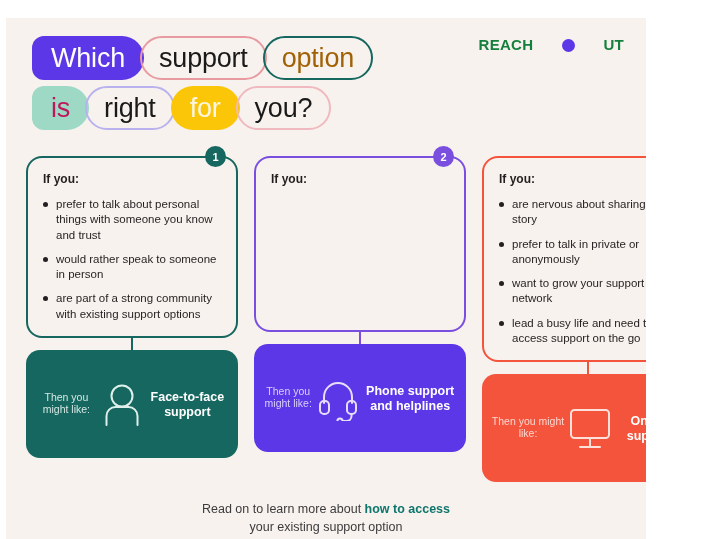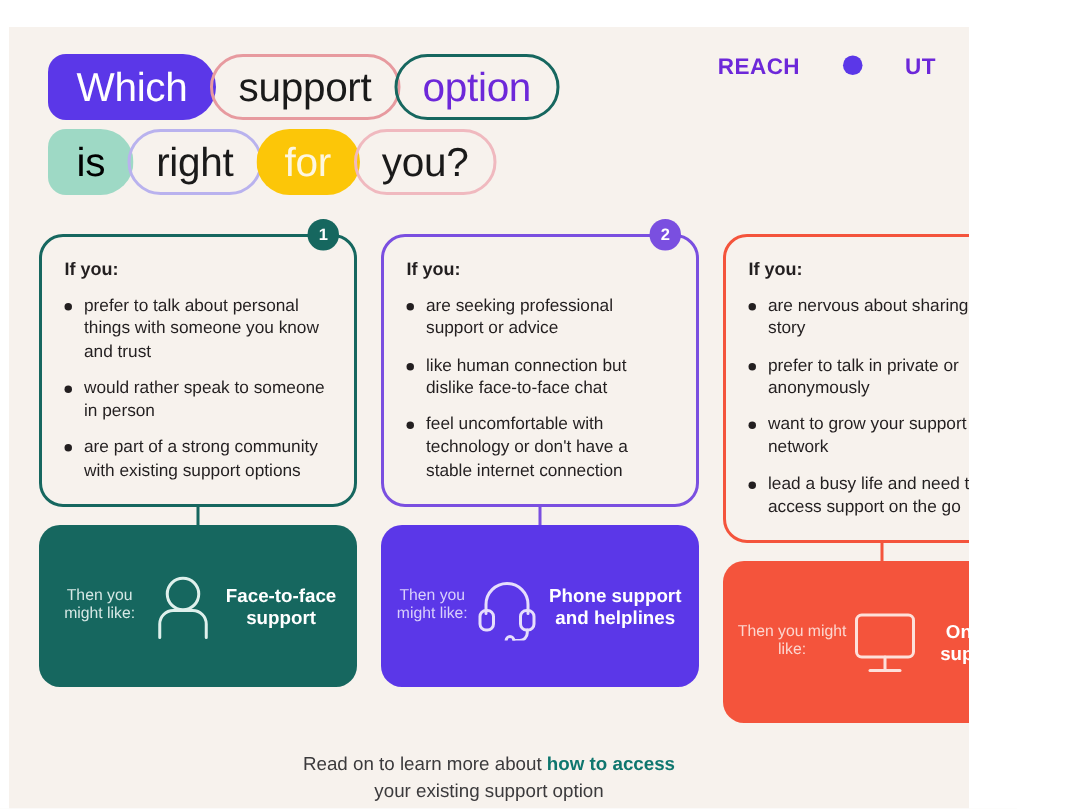--- a/index.html
+++ b/index.html
@@ -51,37 +51,37 @@
     letter-spacing: -0.2px;
     white-space: nowrap;
     box-sizing: border-box;
     position: relative;
   }
   .pill.solid { border: 2px solid transparent; }
   .pill.outline { background: transparent; border-width: 2px; border-style: solid; }
 
   .pill-which  { background: #5b37e8; color: #ffffff; border-radius: 12px 22px 22px 12px; margin-right: -4px; }
   .pill-support{ color: #1a1a1a; border-color: #e79a9f; margin-right: -4px; }
-  .pill-option { color: #6d28d9; border-color: #16675f; }
-  .pill-is     { background: #9ed9c5; color: #000000; border-radius: 12px 22px 22px 12px; margin-right: -4px; }
+  .pill-option { color: #a16207; border-color: #16675f; }
+  .pill-is     { background: #9ed9c5; color: #be185d; border-radius: 12px 22px 22px 12px; margin-right: -4px; }
   .pill-right  { color: #1a1a1a; border-color: #b9b2ee; margin-right: -4px; text-align: right; }
   .pill-for    { background: #fcc608; color: #fdf6e0; margin-right: -4px; }
   .pill-you    { color: #1a1a1a; border-color: #f0b9bf; }
 
   
   .logo {
     position: absolute;
     right: 22px;
     top: 18px;
     display: flex;
-    align-items: flex-start;
+    align-items: center;
     font-size: 15px;
     font-weight: 700;
     letter-spacing: 0.3px;
-    color: #6d28d9;
+    color: #15803d;
     gap: 28px;
   }
   .logo .o-dot {
     display: inline-block;
     width: 13px;
     height: 13px;
     border-radius: 50%;
     background: #5b37e8;
     margin: 0 0.5px;
     position: relative;
@@ -278,25 +278,20 @@
             </svg>
           </div>
           <p class="result-label">Face-to-face support</p>
         </div>
       </div>
 
       <div class="column col-2">
         <div class="criteria-card">
           <div class="badge">2</div>
           <p class="if-you">If you:</p>
-          <ul class="criteria-list">
-            <li>are seeking professional support or advice</li>
-            <li>like human connection but dislike face-to-face chat</li>
-            <li>feel uncomfortable with technology or don't have a stable internet connection</li>
-          </ul>
         </div>
         <div class="connector"></div>
         <div class="result-card">
           <p class="then-like">Then you might like:</p>
           <div class="result-icon">
             <svg width="48" height="44" viewBox="0 0 48 44" fill="none">
               <path d="M10 26 V20 a14 14 0 0 1 28 0 v6" stroke="#e6defc" stroke-width="2" fill="none" stroke-linecap="round"></path>
               <rect x="6" y="24" width="9" height="13" rx="4" stroke="#e6defc" stroke-width="2" fill="none"></rect>
               <rect x="33" y="24" width="9" height="13" rx="4" stroke="#e6defc" stroke-width="2" fill="none"></rect>
               <path d="M37.5 37 v2 a5 5 0 0 1 -5 5 h-4" stroke="#e6defc" stroke-width="2" fill="none" stroke-linecap="round"></path>

